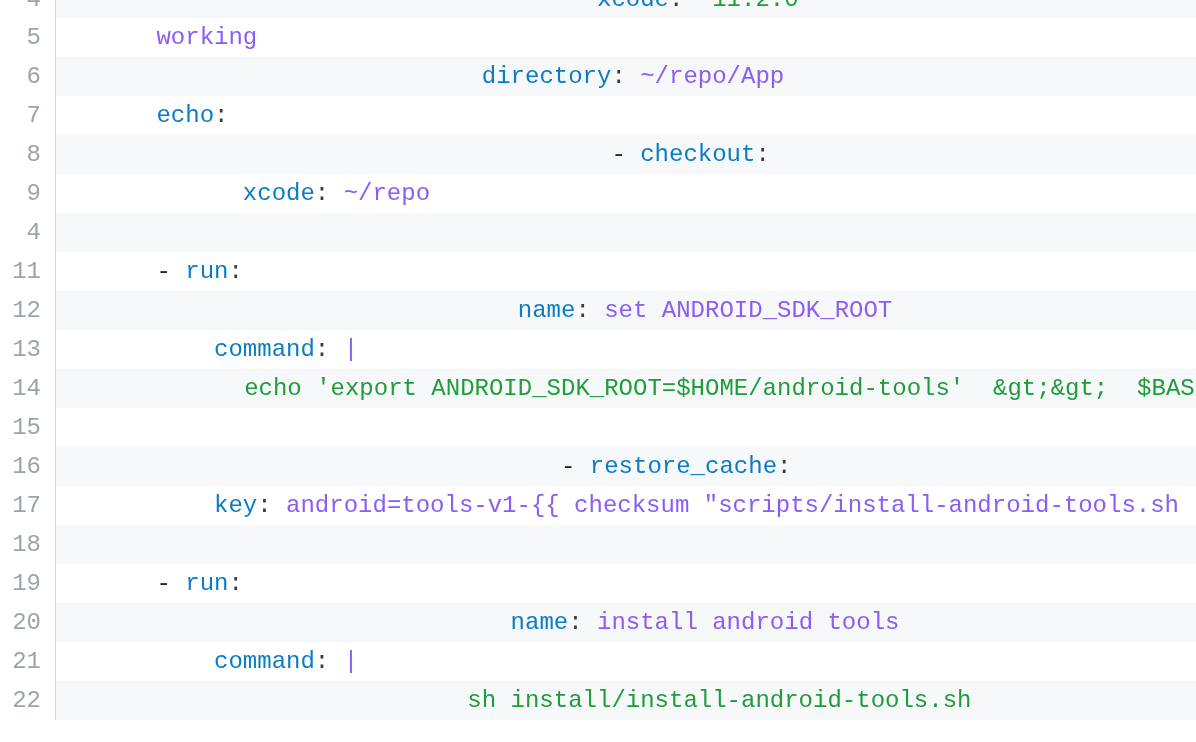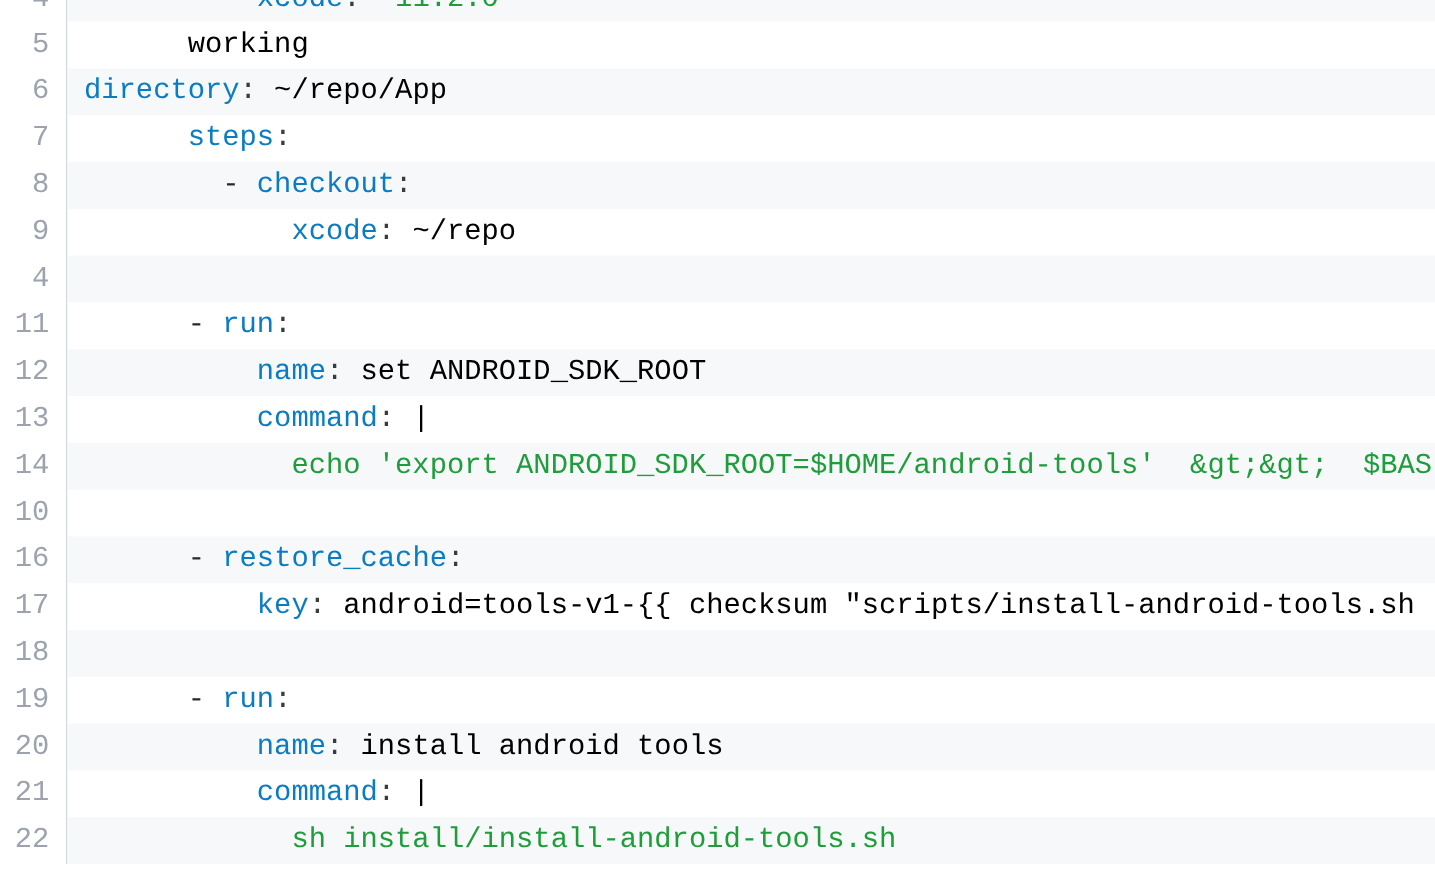--- a/index.html
+++ b/index.html
@@ -36,57 +36,58 @@
     overflow: hidden;
   }
   .code .line {
     height: 39px;
     line-height: 39px;
     padding-left: 14px;
     white-space: pre;
   }
   .code .line.alt {
     background: #f6f8fa;
+    text-align: center;
   }
   .tok-key { color: #0a7cc3; } 
   .tok-str { color: #1f9d3a; } 
   .tok-punc { color: #383c41; } 
-  .tok-plain { color: #000000; }
+  .tok-plain { color: #8b5cf6; }
   .tok-dash { color: #24292e; }
 </style>
 </head>
 <body>
 
 <div class="code-container">
   <div class="gutter" id="gutter">
       <div class="ln" style="height: 18px; line-height: 0px; overflow: hidden;">4</div>
       <div class="ln">5</div>
       <div class="ln">6</div>
       <div class="ln">7</div>
       <div class="ln">8</div>
       <div class="ln">9</div>
       <div class="ln">4</div>
       <div class="ln">11</div>
       <div class="ln">12</div>
       <div class="ln">13</div>
       <div class="ln">14</div>
-      <div class="ln">10</div>
+      <div class="ln">15</div>
       <div class="ln">16</div>
       <div class="ln">17</div>
       <div class="ln">18</div>
       <div class="ln">19</div>
       <div class="ln">20</div>
       <div class="ln">21</div>
       <div class="ln">22</div>
     </div>
   <div class="code" id="code">
       <div class="line alt" style="height: 18px; line-height: 0px; overflow: hidden;"><span>          </span><span class="tok-key">xcode</span><span class="tok-punc">:</span><span class="tok-plain"> </span><span class="tok-punc">"</span><span class="tok-str">11.2.0</span><span class="tok-punc">"</span></div>
       <div class="line"><span>      </span><span class="tok-plain">working</span></div>
       <div class="line alt"><span></span><span class="tok-key">directory</span><span class="tok-punc">:</span><span class="tok-plain"> ~/repo/App</span></div>
-      <div class="line"><span>      </span><span class="tok-key">steps</span><span class="tok-punc">:</span></div>
+      <div class="line"><span>      </span><span class="tok-key">echo</span><span class="tok-punc">:</span></div>
       <div class="line alt"><span>        </span><span class="tok-dash">-</span><span class="tok-plain"> </span><span class="tok-key">checkout</span><span class="tok-punc">:</span></div>
       <div class="line"><span>            </span><span class="tok-key">xcode</span><span class="tok-punc">:</span><span class="tok-plain"> ~/repo</span></div>
       <div class="line alt"><span></span></div>
       <div class="line"><span>      </span><span class="tok-dash">-</span><span class="tok-plain"> </span><span class="tok-key">run</span><span class="tok-punc">:</span></div>
       <div class="line alt"><span>          </span><span class="tok-key">name</span><span class="tok-punc">:</span><span class="tok-plain"> set ANDROID_SDK_ROOT</span></div>
       <div class="line"><span>          </span><span class="tok-key">command</span><span class="tok-punc">:</span><span class="tok-plain"> |</span></div>
       <div class="line alt"><span>            </span><span class="tok-str">echo 'export ANDROID_SDK_ROOT=$HOME/android-tools'  &amp;gt;&amp;gt;  $BAS</span></div>
       <div class="line"><span></span></div>
       <div class="line alt"><span>      </span><span class="tok-dash">-</span><span class="tok-plain"> </span><span class="tok-key">restore_cache</span><span class="tok-punc">:</span></div>
       <div class="line"><span>          </span><span class="tok-key">key</span><span class="tok-punc">:</span><span class="tok-plain"> android=tools-v1-{{ checksum "scripts/install-android-tools.sh</span></div>

